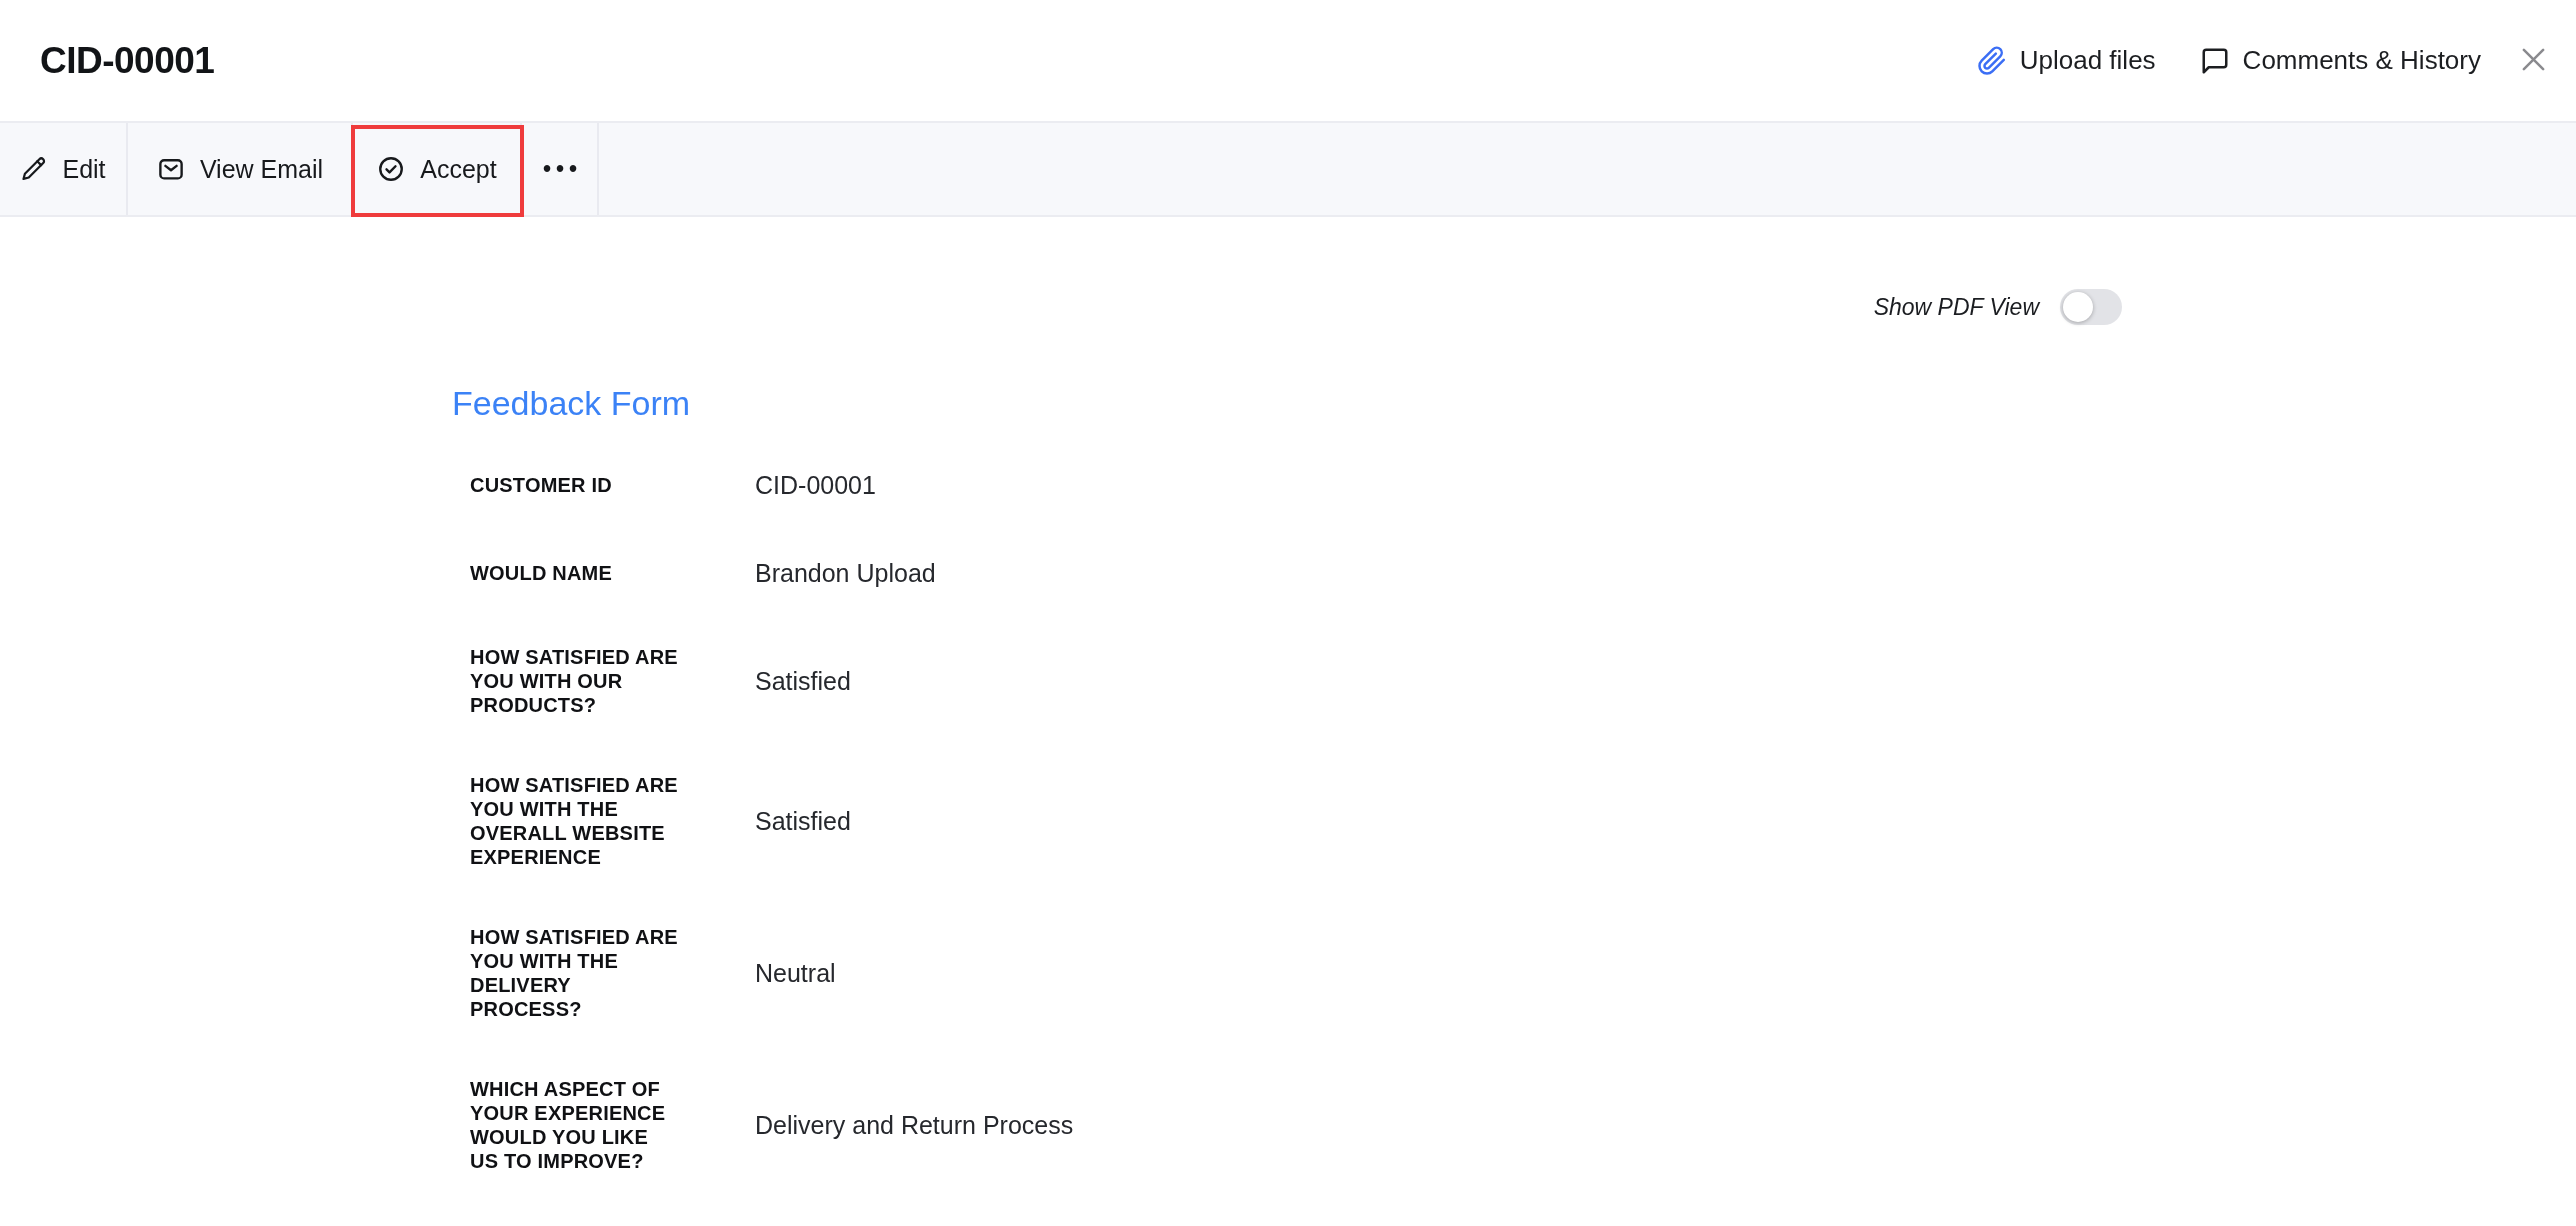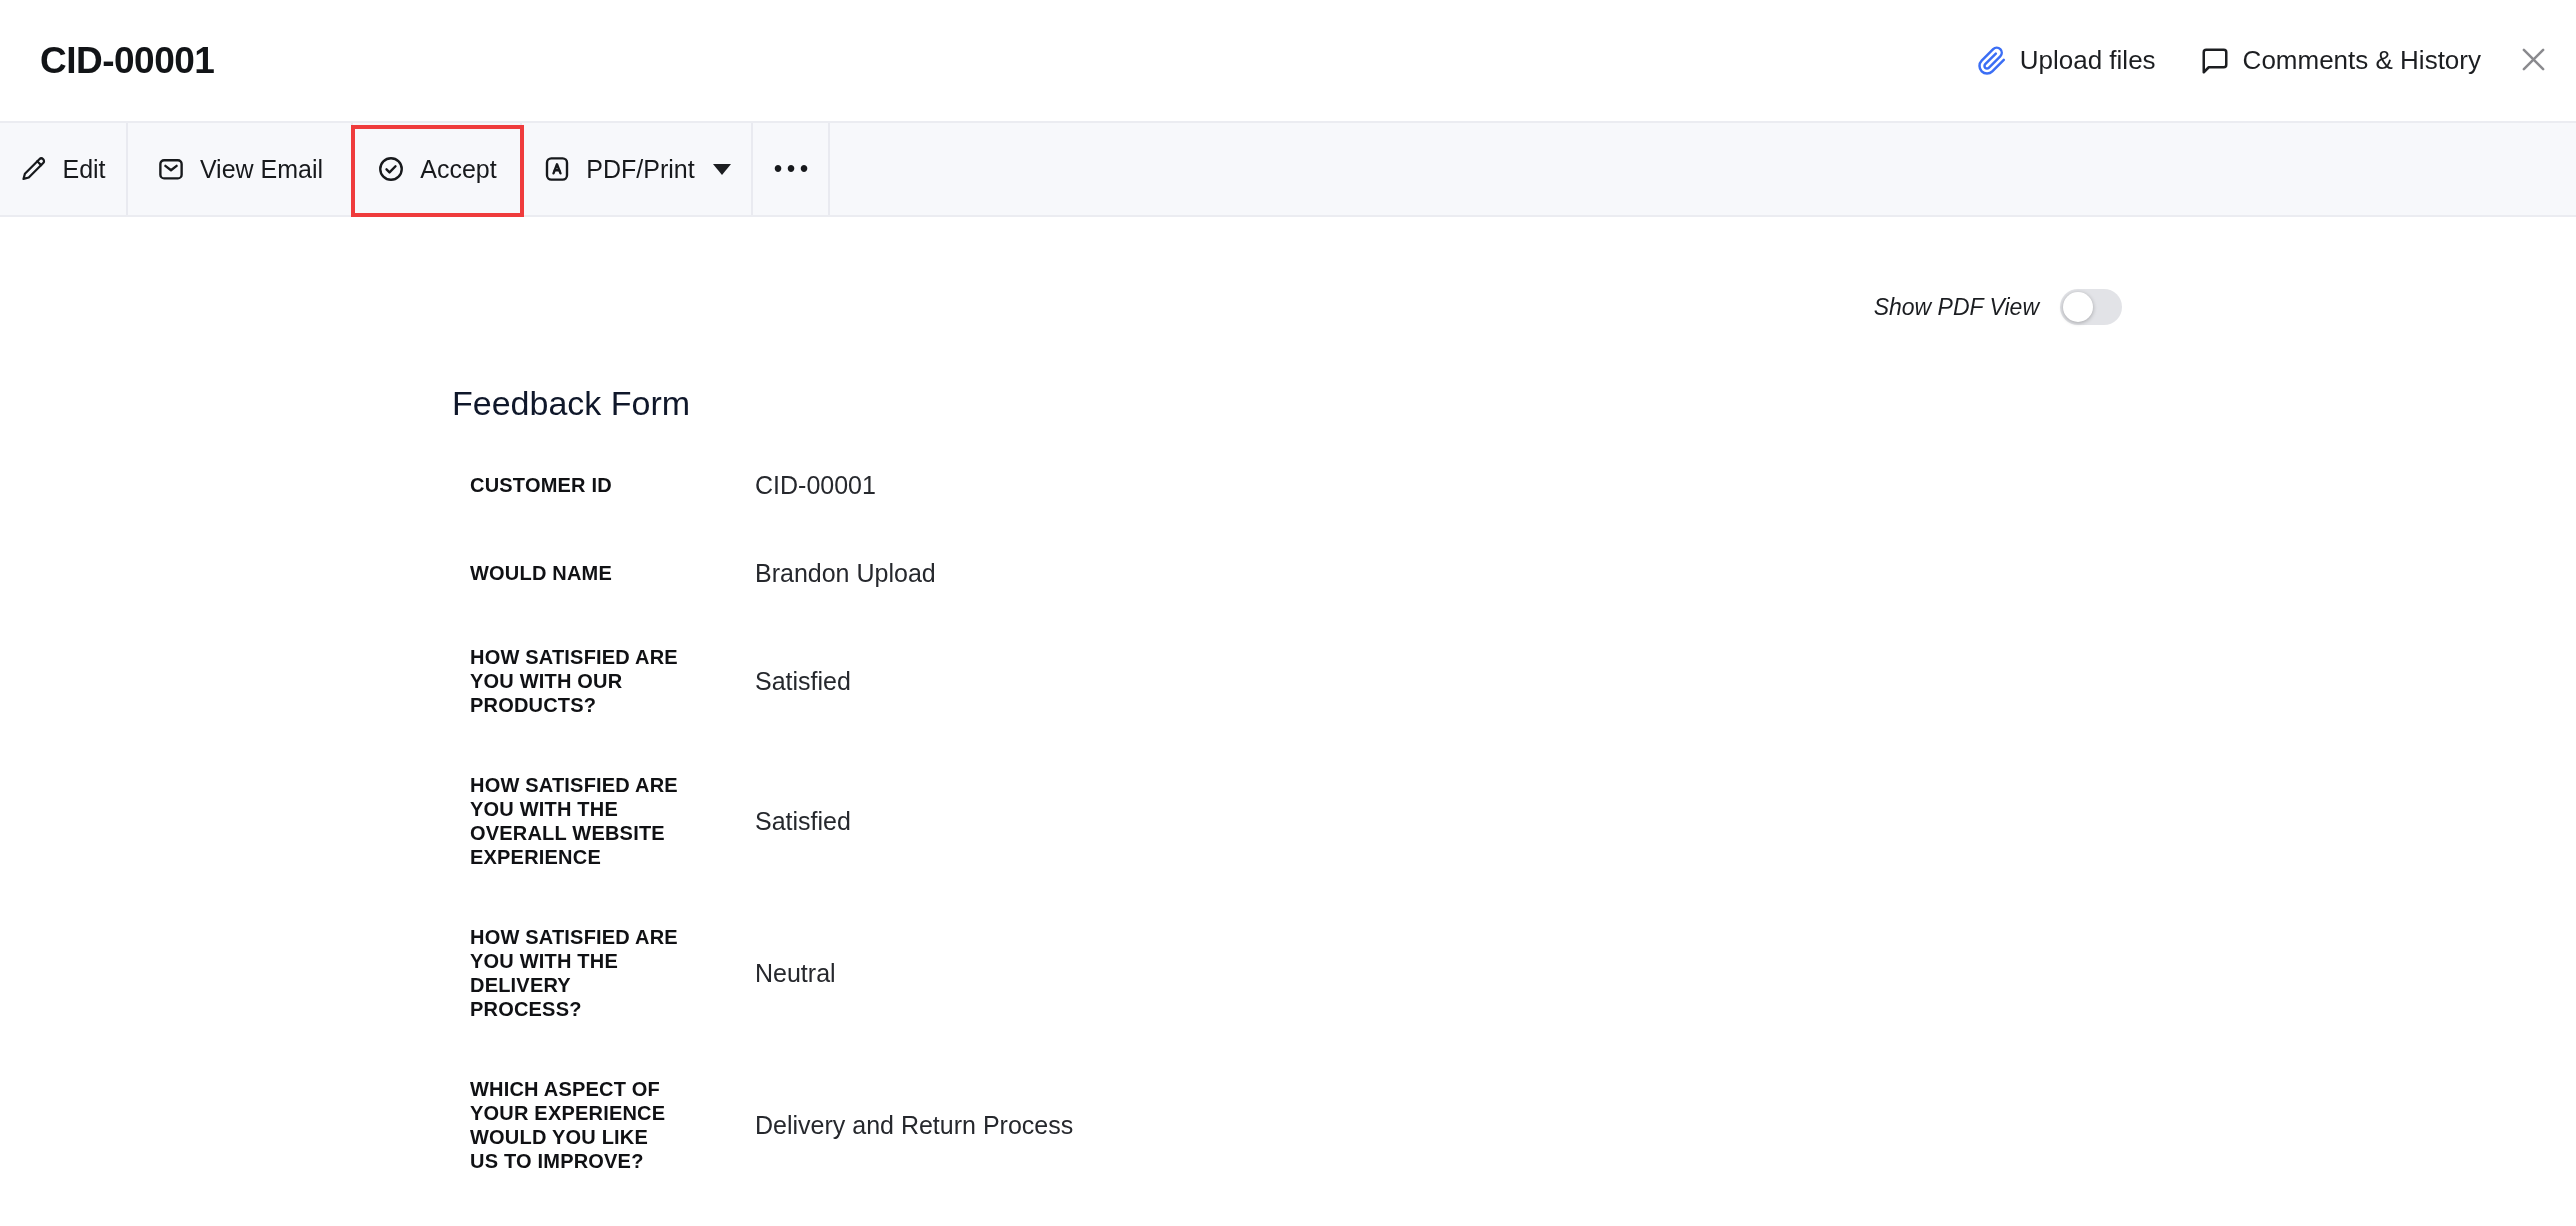--- a/index.html
+++ b/index.html
@@ -90,21 +90,21 @@
   }
   .toggle .knob {
     position: absolute; left: 3px; top: 3px;
     width: 30px; height: 30px; border-radius: 50%;
     background: #ffffff;
     box-shadow: 0 1px 4px rgba(0,0,0,0.28);
   }
 
   .form-title {
     margin: 58px 0 3px 452px;
-    font-size: 34px; font-weight: 400; color: #0f172a;
+    font-size: 34px; font-weight: 400; color: #3b82f6;
     line-height: 40px;
   }
 
   .fields { margin: 46px 0 0 470px; }
   .field-row {
     display: flex; align-items: center;
     margin-bottom: 56px;
   }
   .field-label {
     flex: none; width: 285px;
@@ -176,31 +176,20 @@
   <button class="tb-btn tb-accept">
     <span>
       <svg width="30" height="30" viewBox="0 0 24 24" fill="none" stroke="#17191c" stroke-width="1.9" stroke-linecap="round" stroke-linejoin="round">
         <circle cx="12" cy="12" r="8.6"></circle>
         <path d="M8.4 12.3l2.4 2.4 4.8-4.9"></path>
       </svg>
     </span>
     <span>Accept</span>
   </button>
 
-  <button class="tb-btn tb-pdf">
-    <span>
-      <svg width="30" height="30" viewBox="0 0 24 24" fill="none" stroke="#17191c" stroke-width="1.9" stroke-linecap="round" stroke-linejoin="round">
-        <rect x="4" y="3.5" width="16" height="17" rx="3.5"></rect>
-        <path d="M9.2 15.5 12 8.2l2.8 7.3"></path>
-        <path d="M10.3 13h3.4"></path>
-      </svg>
-    </span>
-    <span>PDF/Print</span>
-    <span class="caret-down"></span>
-  </button>
 
   <button class="tb-btn tb-more">
     <span>•••</span>
   </button>
 
   <div class="accept-highlight"></div>
 </div>
 
 <div class="content">
 

